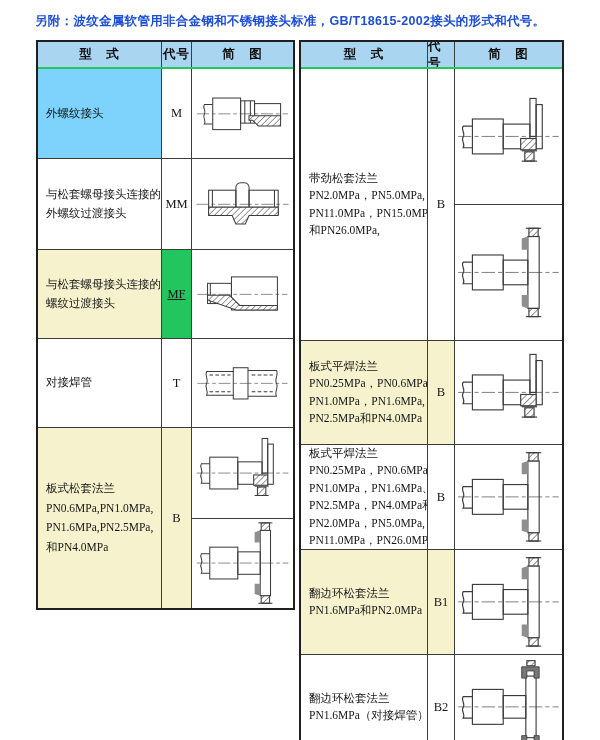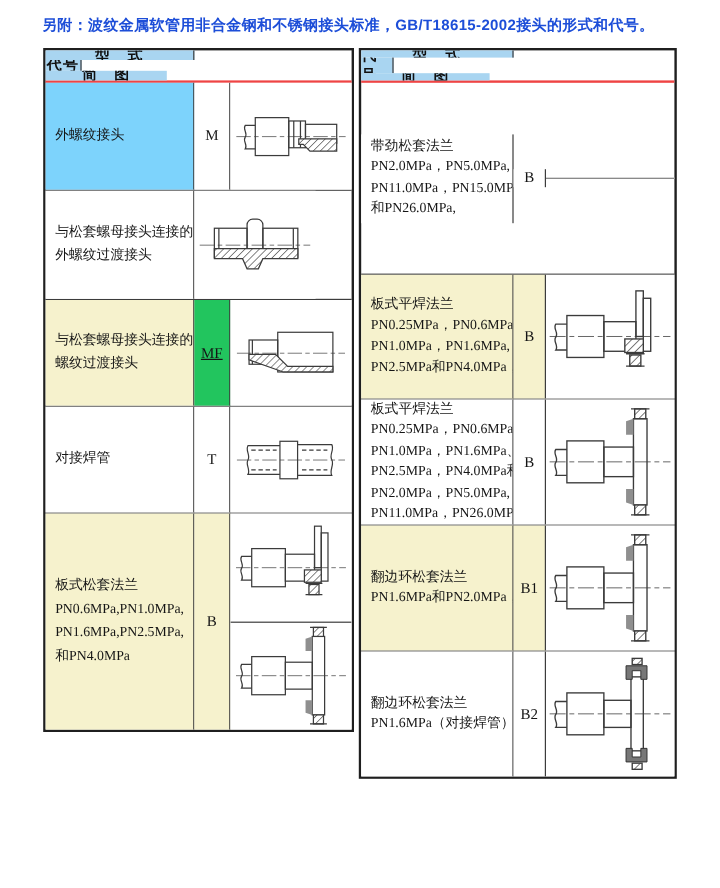--- a/index.html
+++ b/index.html
@@ -12,21 +12,21 @@
     font-family:"Liberation Sans","DejaVu Sans",sans-serif;
     font-weight:bold;font-size:12.5px;letter-spacing:.3px;color:#1d4ed8;white-space:nowrap;
   }
   .ftable{
     position:absolute;top:40px;border:2px solid #1f1f1f;background:#fff;
   }
   .trow{display:flex;box-sizing:border-box;border-bottom:1px solid #3c3c3c;}
   .trow:last-child{border-bottom:none;}
   .cell{box-sizing:border-box;border-right:1px solid #3c3c3c;overflow:hidden;}
   .cell:last-child{border-right:none;}
-  .hrow{border-bottom:2px solid #ef4444;flex-direction:column;}
+  .hrow{border-bottom:2px solid #22c55e;}
   .hcell{
     display:flex;align-items:center;justify-content:center;
     font-weight:bold;font-size:12.5px;letter-spacing:1px;color:#101010;
   }
   .typecell{display:flex;flex-direction:column;justify-content:center;padding:2px 4px 2px 8px;font-size:11.5px;}
   .tline{white-space:nowrap;}
   .codecell{display:flex;align-items:center;justify-content:center;font-size:12.5px;}
   .diagcell{display:flex;flex-direction:column;background:#ffffff;}
   .diagsub{flex:1 1 0;display:flex;align-items:center;justify-content:center;border-bottom:1px solid #3c3c3c;overflow:hidden;}
   .diagsub:last-child{border-bottom:none;}
@@ -72,20 +72,21 @@
             </g>
           </svg>
         </div>
       </div>
     </div>
     <div class="trow" style="height: 91px;">
       <div class="cell typecell" style="width: 124px; background: rgb(255, 255, 255); line-height: 19.5px;">
         <div class="tline">与松套螺母接头连接的</div>
         <div class="tline">外螺纹过渡接头</div>
       </div>
+      <div class="cell codecell" style="width: 30px; background: rgb(255, 255, 255);">MM</div>
       <div class="cell diagcell" style="width: 101px;">
         <div class="diagsub">
           <svg viewBox="0 0 100 90" preserveAspectRatio="xMidYMid meet">
             <g fill="none" stroke="#3b3b3b" stroke-width="1.1">
               <line x1="1" y1="45" x2="99" y2="45" stroke="#666" stroke-width="0.8" stroke-dasharray="13 3 4 3"></line>
               <rect x="14" y="30" width="29" height="26"></rect>
               <rect x="57" y="30" width="31" height="26"></rect>
               <rect x="43" y="22" width="14" height="34" rx="5"></rect>
               <line x1="18" y1="30" x2="18" y2="56"></line>
               <line x1="84" y1="30" x2="84" y2="56"></line>
@@ -181,21 +182,21 @@
         </div>
       </div>
     </div>
   </div>
 <div id="table-right" class="ftable" style="left: 299px; width: 261px;">
     <div class="trow hrow" style="height: 27px;">
       <div class="cell hcell" style="width: 127px; background: rgb(169, 213, 241);">型　式</div>
       <div class="cell hcell" style="width: 27px; background: rgb(169, 213, 241);">代号</div>
       <div class="cell hcell" style="width: 107px; background: rgb(169, 213, 241);">简　图</div>
     </div>
-    <div class="trow" style="height: 160px; align-items: center;">
+    <div class="trow" style="height: 272px;">
       <div class="cell typecell" style="width: 127px; background: rgb(255, 255, 255); line-height: 17.5px;">
         <div class="tline">带劲松套法兰</div>
         <div class="tline">PN2.0MPa，PN5.0MPa,</div>
         <div class="tline">PN11.0MPa，PN15.0MPa,</div>
         <div class="tline">和PN26.0MPa,</div>
       </div>
       <div class="cell codecell" style="width: 27px; background: rgb(255, 255, 255);">B</div>
       <div class="cell diagcell" style="width: 107px;">
         <div class="diagsub">
           <svg viewBox="0 0 100 90" preserveAspectRatio="xMidYMid meet">

